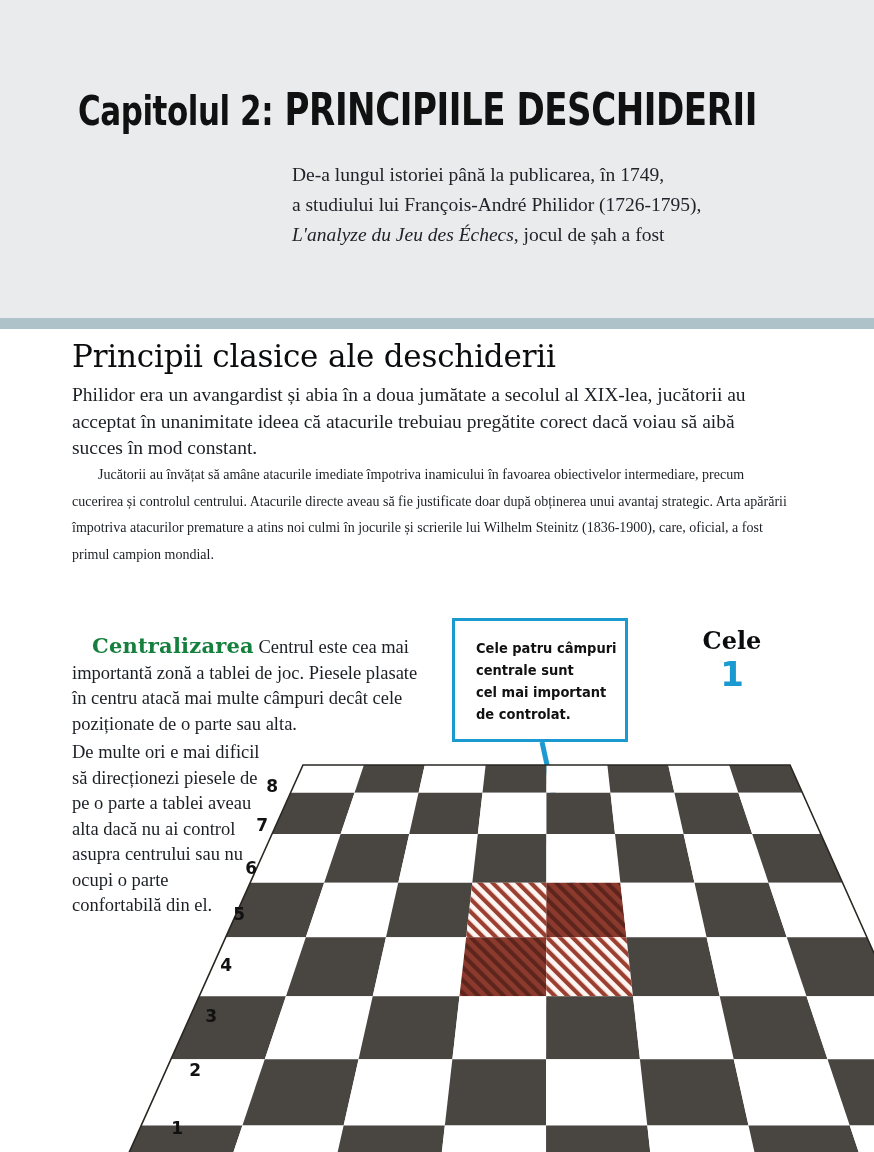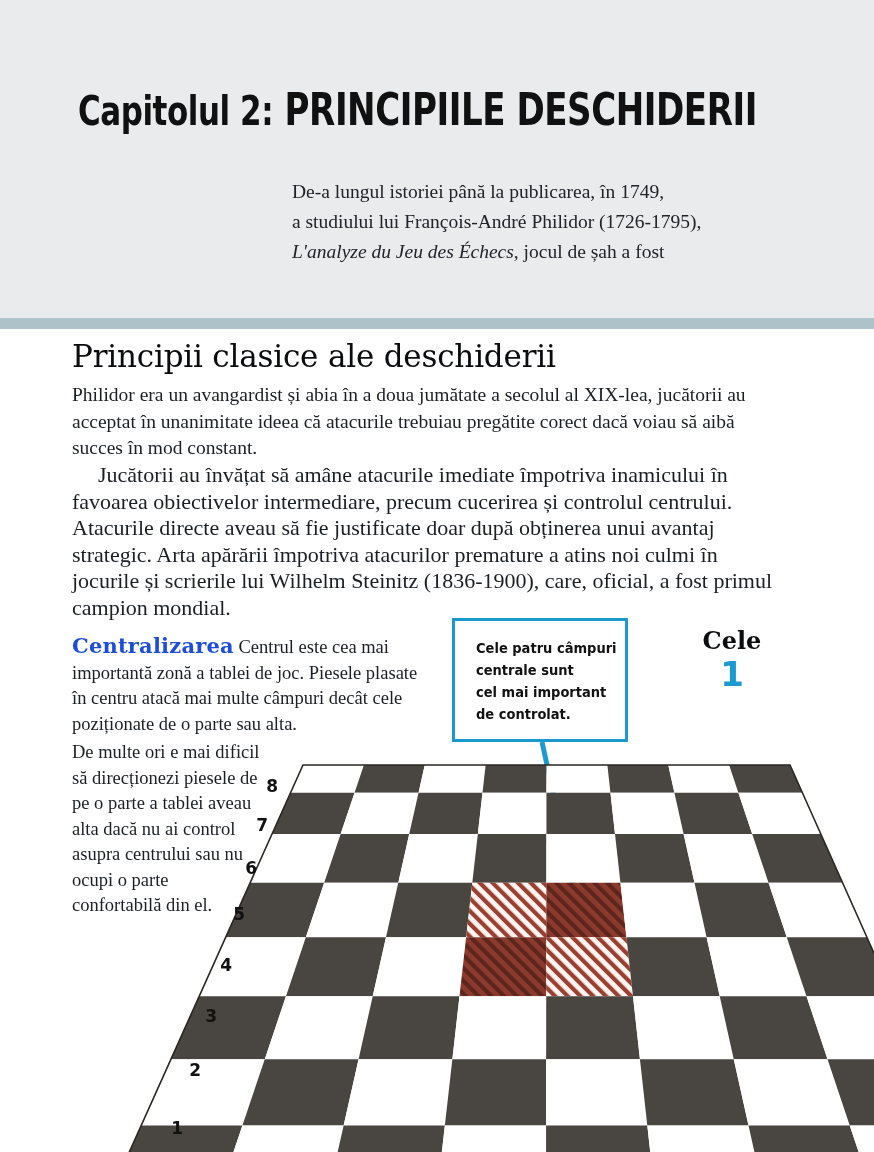--- a/index.html
+++ b/index.html
@@ -30,21 +30,21 @@
   .chapter-title .ch-label{
     font-size:40px;
     text-transform:none;
   }
   .chapter-title .ch-name{
     font-size:44px;
   }
   .intro-block{
     position:absolute;left:292px;top:160px;width:530px;
     font-family:"Liberation Serif", serif;
-    font-size:19.5px;line-height:30px;color:#20242a;margin-top:17px;
+    font-size:19.5px;line-height:30px;color:#20242a;
   }
   .intro-block .it{font-style:italic;}
 
   
   .divider-bar{
     position:absolute;left:0;top:318px;width:874px;height:11px;
     background:#aec2ca;
   }
 
   
@@ -55,33 +55,33 @@
     letter-spacing:-0.2px;
   }
   .body-p1{
     position:absolute;left:72px;top:382px;width:712px;
     font-family:"Liberation Serif",serif;
     font-size:19.5px;line-height:26.6px;color:#1b1f24;
   }
   .body-p2{
     position:absolute;left:72px;top:462px;width:716px;
     font-family:"Liberation Serif",serif;
-    font-size:22px;line-height:26.6px;color:#1b1f24;
+    font-size:14px;line-height:26.6px;color:#1b1f24;
     text-indent:26px;
   }
 
   
   .central-col{
     position:absolute;left:72px;top:633px;width:352px;
     font-family:"Liberation Serif",serif;
     font-size:18.5px;line-height:25.5px;color:#1b1f24;
   }
   .central-col .lead{
     font-family:"DejaVu Serif","Liberation Serif",serif;
-    font-weight:bold;font-size:21px;letter-spacing:0.2px;color:#1d4ed8;
+    font-weight:bold;font-size:21px;letter-spacing:0.2px;color:#15803d;margin-left:20px;
   }
   .central-col-narrow{
     position:absolute;left:72px;top:740px;width:190px;
     font-family:"Liberation Serif",serif;
     font-size:18.5px;line-height:25.5px;color:#1b1f24;
   }
 
   
   .callout{
     position:absolute;left:452px;top:618px;width:176px;height:124px;

